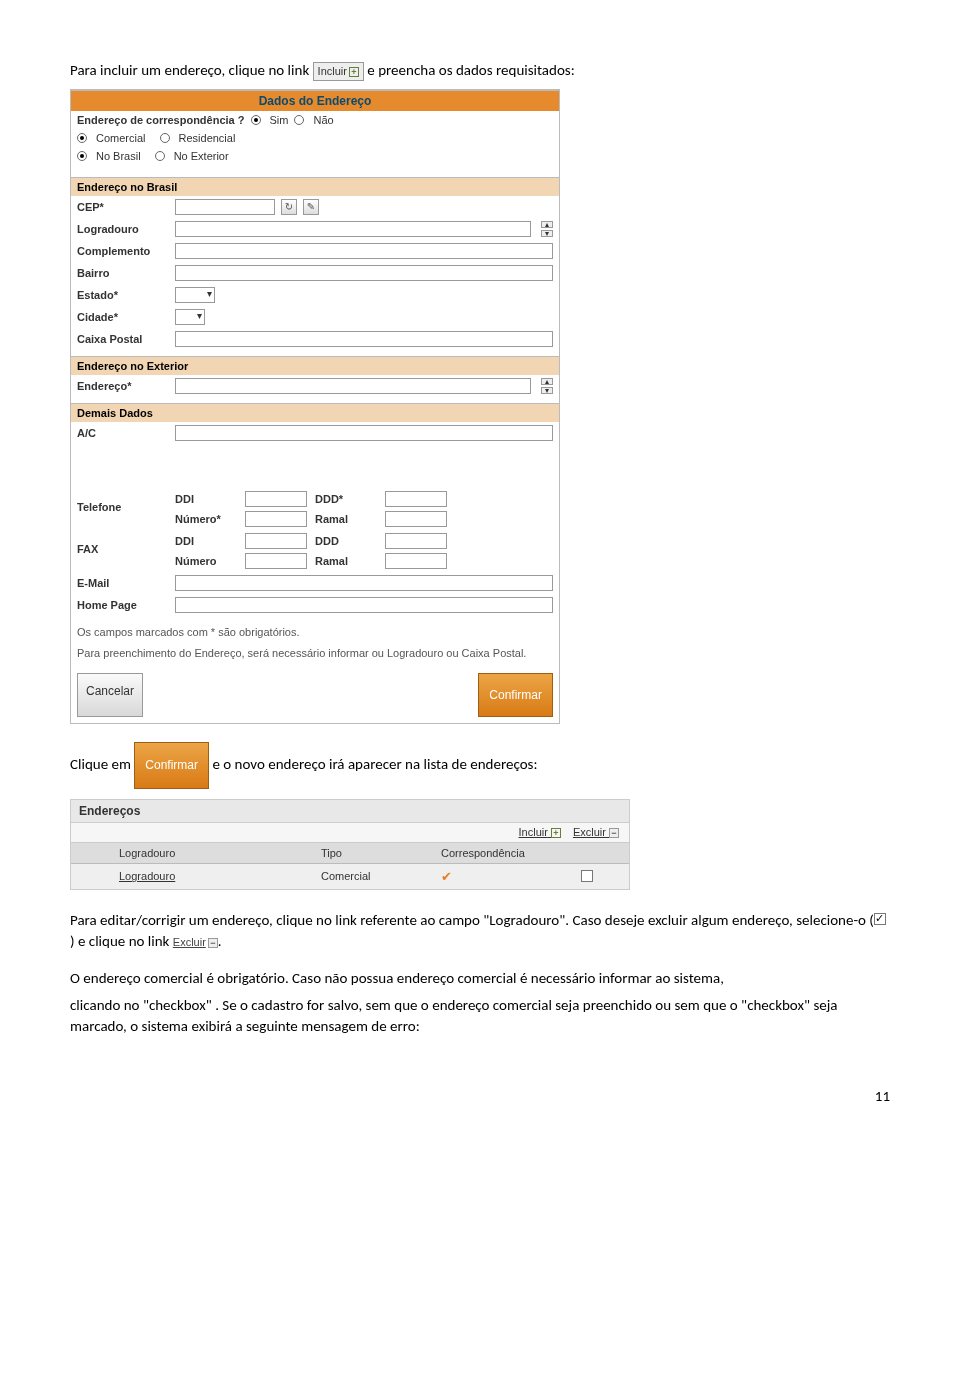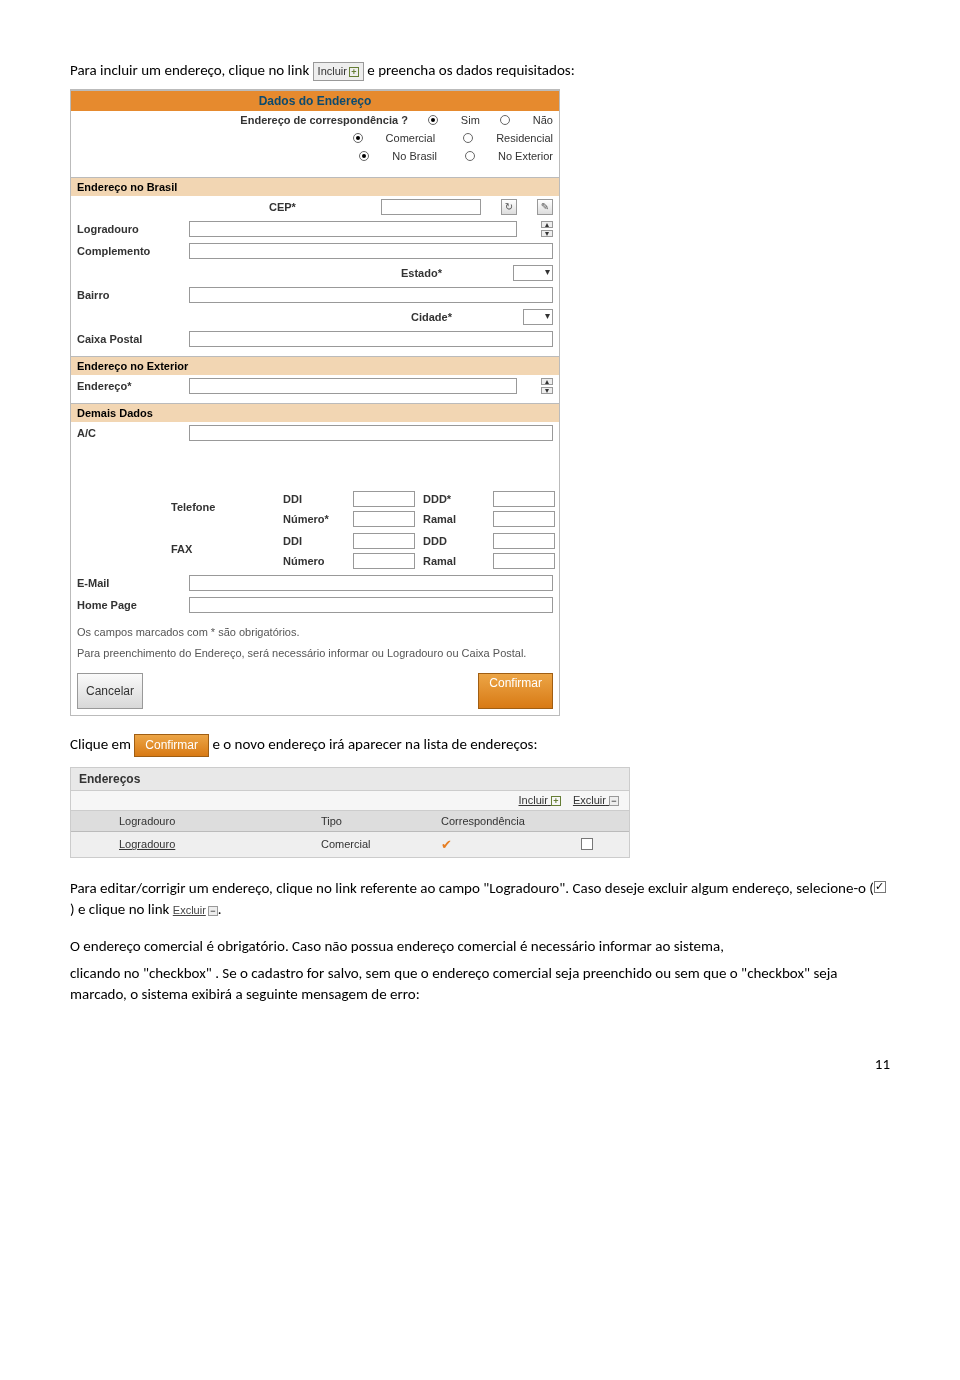--- a/index.html
+++ b/index.html
@@ -55,21 +55,21 @@
     font-weight: bold;
     margin-left: 2px;
     text-decoration: none;
     background:#eee;
   }
   .confirmar-btn {
     background: linear-gradient(#eca546,#d87a15);
     border: 1px solid #a05e13;
     color: #fff;
     font-size: 12px;
-    padding: 2px 10px;
+    padding: 14px 10px;
     font-family: Arial, sans-serif;
   }
   .cancelar-btn {
     background: linear-gradient(#fafafa,#d8d8d8);
     border: 1px solid #999;
     color: #333;
     font-size: 12px;
     padding: 10px 8px;
     font-family: Arial, sans-serif;
   }
@@ -92,21 +92,21 @@
     border-top: 1px solid #bbb;
   }
   .section-sub {
     background: #f2d6b3;
     color: #000;
     font-weight: bold;
     padding: 3px 6px;
     font-size: 11px;
     border-top: 1px solid #bbb;
   }
-  .row { display: flex; align-items: center; padding: 3px 6px; gap: 20px; justify-content: flex-end; }
+  .row { display: flex; align-items: center; padding: 3px 6px; gap: 6px; }
   .row .lbl { width: 92px; font-weight: bold; }
   .radio { width: 10px; height: 10px; border: 1px solid #666; border-radius: 50%; display:inline-block; background:#fff; position:relative; margin-right:3px; vertical-align:middle;}
   .radio.checked::after { content:""; position:absolute; width:4px; height:4px; background:#000; border-radius:50%; left:2px; top:2px;}
   .txt-in { border:1px solid #999; height:16px; background:#fff; flex:1; }
   .txt-in.md { flex:none; width:100px; }
   .drop { border:1px solid #999; height:16px; width:40px; background:#fff; position:relative;}
   .drop::after { content:"▾"; position:absolute; right:2px; top:0; font-size:10px; color:#333;}
   .multi { display:flex; flex-direction:column; gap:2px; margin-left:4px; }
   .multi .arrow { width:12px; height:7px; border:1px solid #999; background:#eee; font-size:8px; line-height:6px; text-align:center;}
   .iconbtn { width:16px; height:16px; border:1px solid #999; background:linear-gradient(#fff,#ddd); font-size:10px; line-height:14px; text-align:center; color:#555;}
@@ -188,26 +188,26 @@
     <span class="multi">
         <span class="arrow">▴</span>
         <span class="arrow">▾</span>
       </span>
   </div>
   <div class="row">
     <span class="lbl">Complemento</span>
     <span class="txt-in"></span>
   </div>
   <div class="row">
+    <span class="lbl">Bairro</span>
+    <span class="txt-in"></span>
+  </div>
+  <div class="row">
     <span class="lbl">Estado*</span>
     <span class="drop"></span>
-  </div>
-  <div class="row">
-    <span class="lbl">Bairro</span>
-    <span class="txt-in"></span>
   </div>
   <div class="row">
     <span class="lbl">Cidade*</span>
     <span class="drop" style="width:30px;"></span>
   </div>
   <div class="row">
     <span class="lbl">Caixa Postal</span>
     <span class="txt-in"></span>
   </div>
   <div style="height:6px;"></div>

